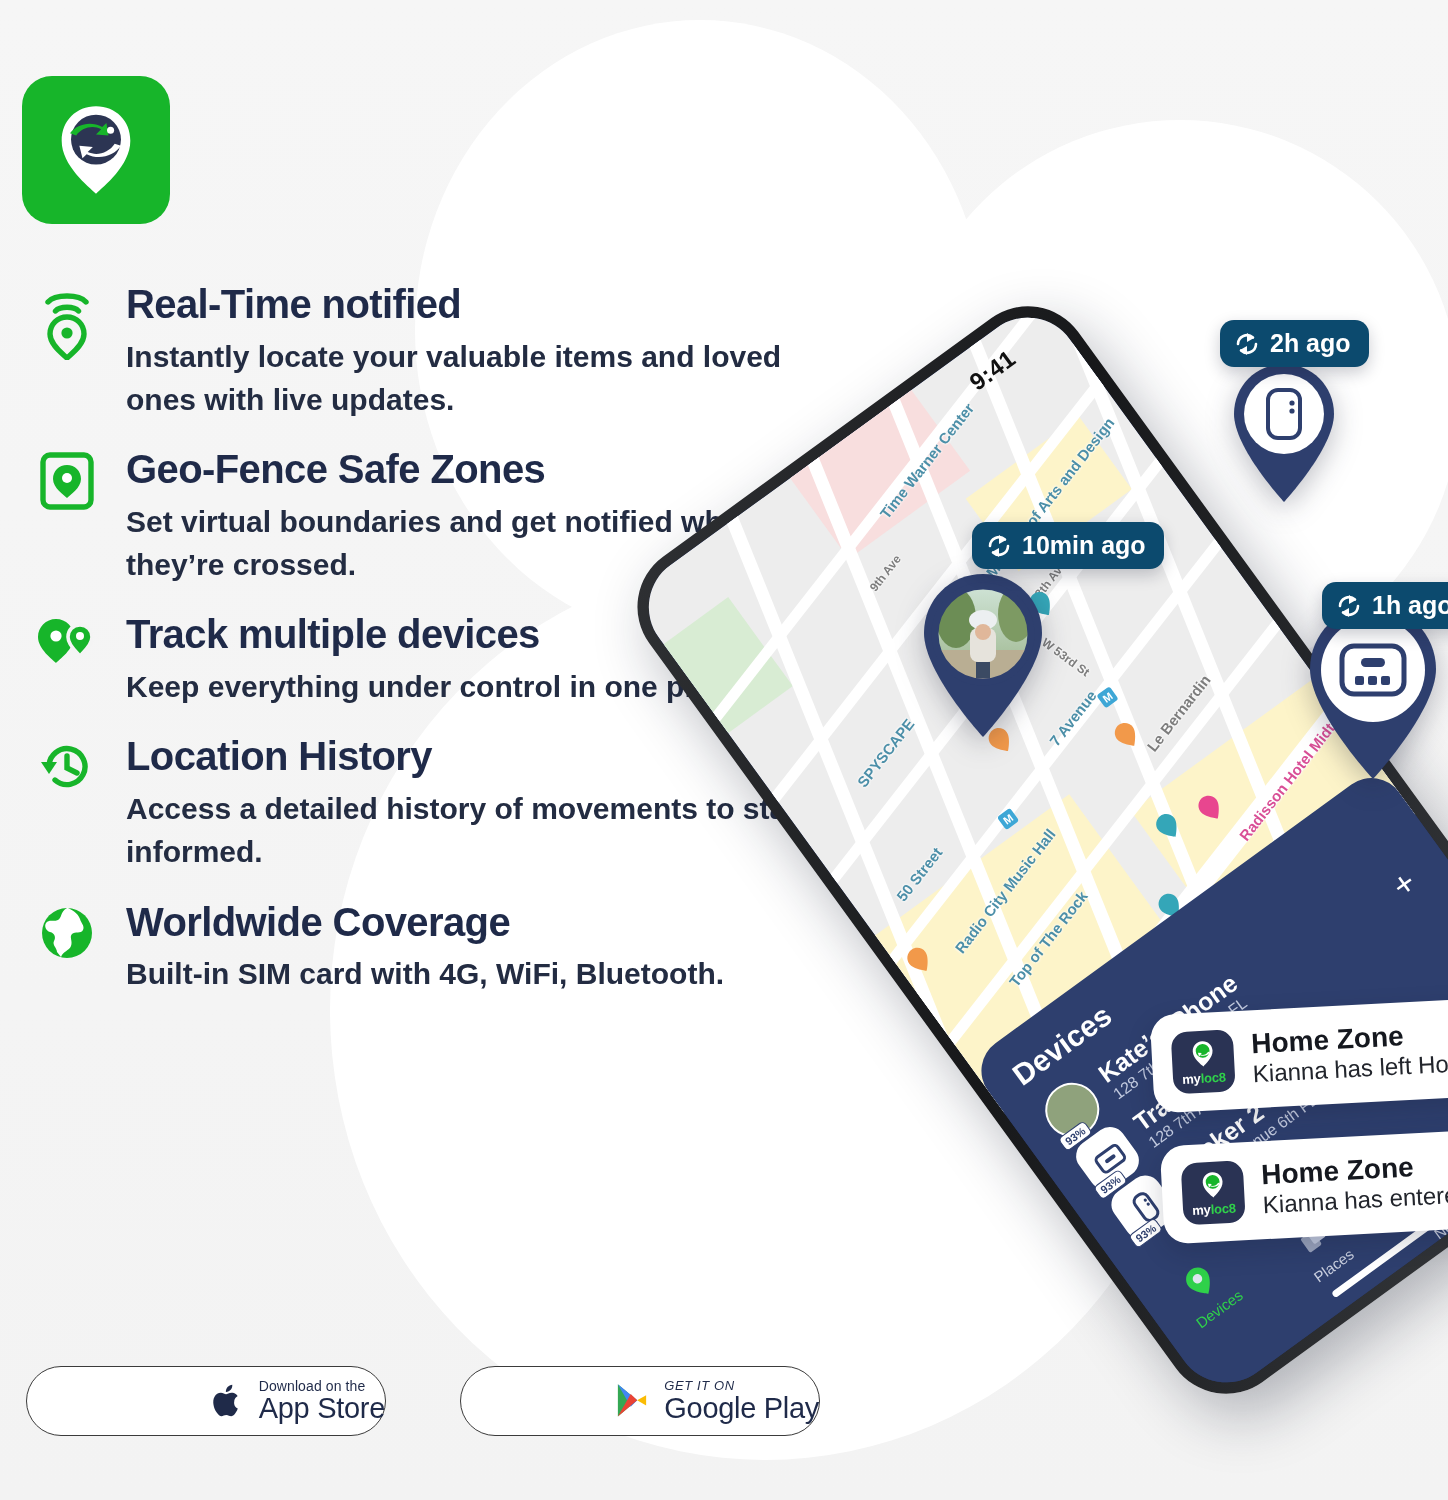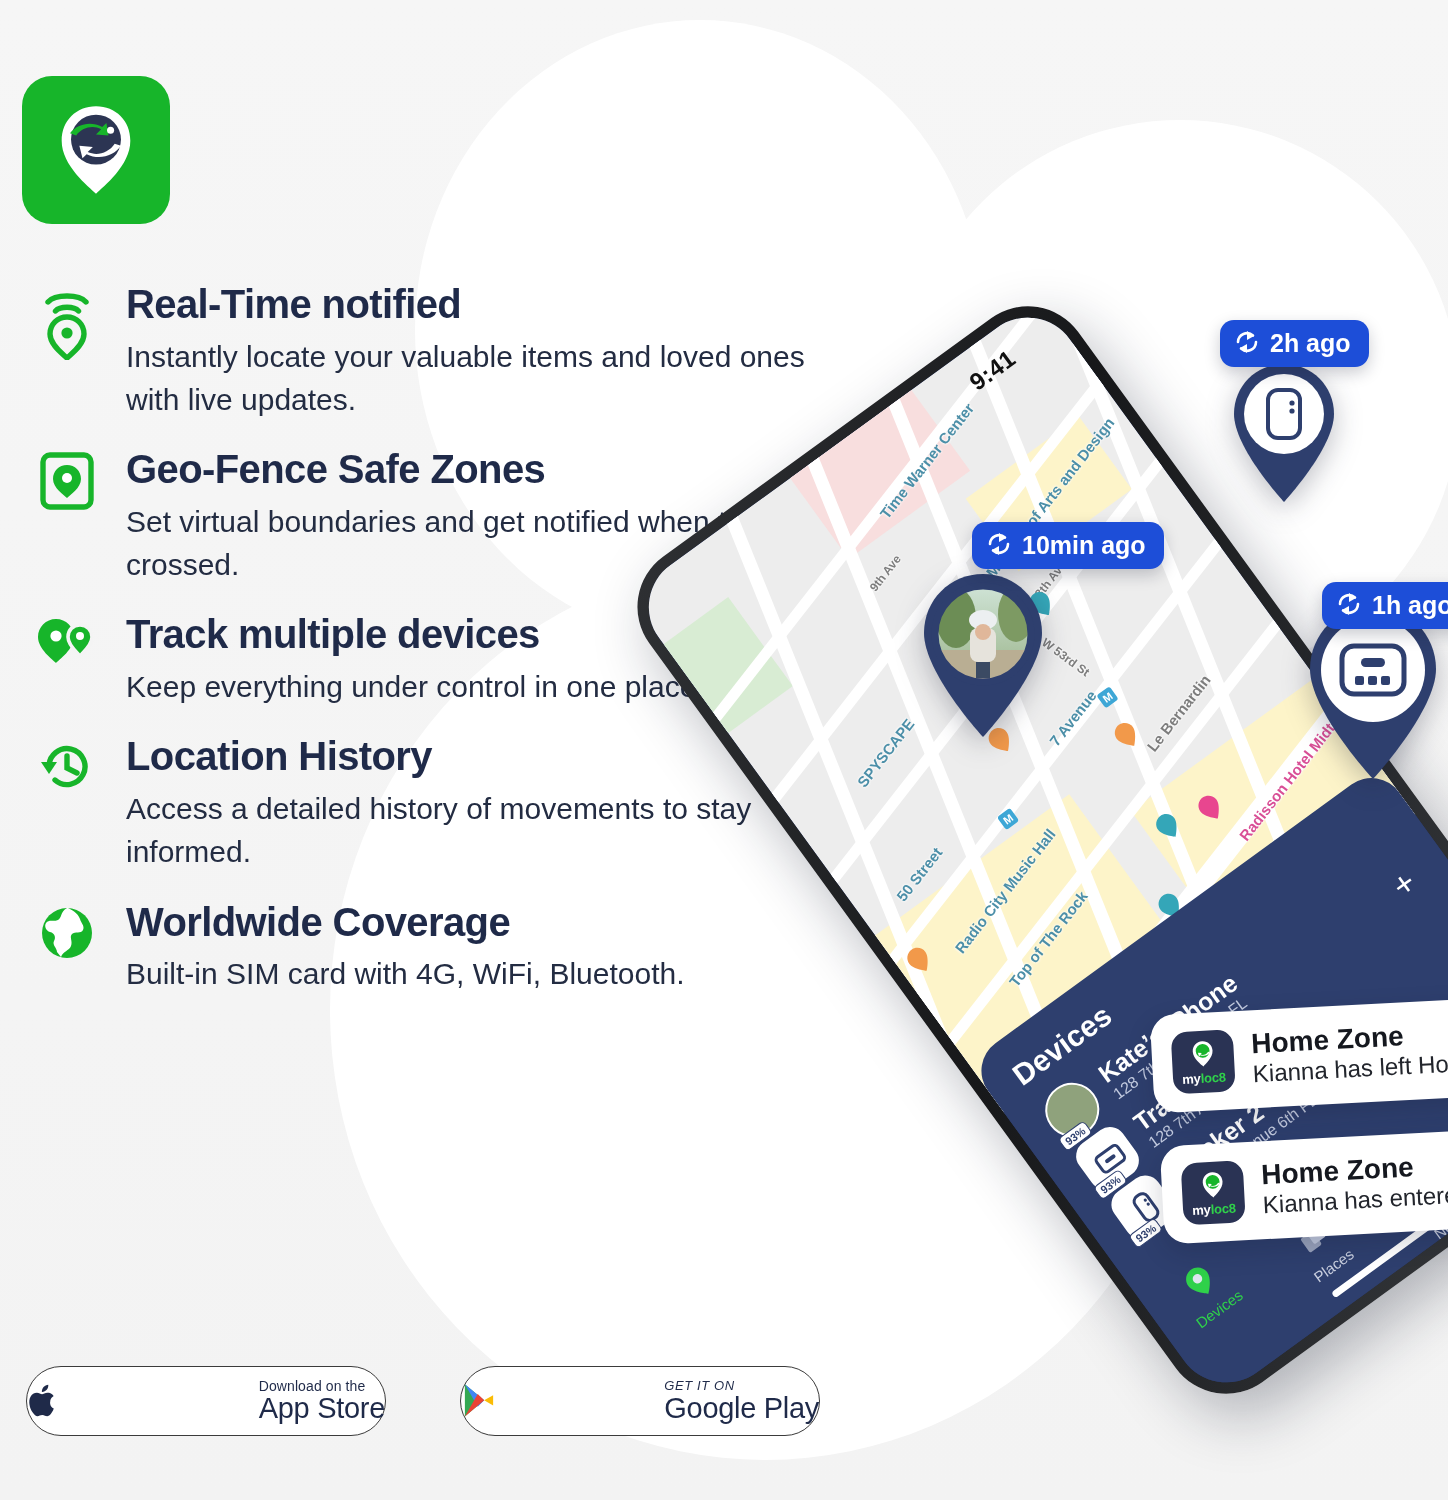--- a/index.html
+++ b/index.html
@@ -42,30 +42,30 @@
   
   .features { position: absolute; left: 34px; top: 282px; width: 820px; }
   .feature { display: flex; gap: 26px; margin-bottom: 26px; }
   .feature-icon { width: 66px; flex: none; display:flex; align-items:flex-start; justify-content:center; padding-top: 4px; }
   .feature-body { flex: 1; }
   .feature-title {
     font-size: 40px; font-weight: 700; color: #1f2a49;
     letter-spacing: -0.6px; line-height: 1.12; margin-bottom: 8px;
   }
   .feature-desc {
-    font-size: 30px; color: #232c42; line-height: 1.44; font-weight: 400;
+    font-size: 30px; color: #232c42; line-height: 1.44; font-weight: 700;
     max-width: 700px;
   }
 
   
   .stores { position: absolute; left: 26px; top: 1366px; display: flex; gap: 74px; }
   .store-badge {
     width: 360px; height: 70px; border-radius: 38px;
     border: 1.6px solid #3b3b3b; background: #ffffff;
-    display: flex; align-items: center; justify-content: space-between; gap: 14px;
+    display: flex; align-items: center; justify-content: flex-end; gap: 14px;
   }
   .store-text { line-height: 1.04; }
   .store-top { font-size: 14px; color: #1f2a49; letter-spacing: .1px; }
   .store-top.caps { font-size: 13px; letter-spacing: .6px; font-style: italic; }
   .store-main { font-size: 29px; font-weight: 500; color: #1f2a49; letter-spacing: -.3px; }
 
   
   .phone-wrap {
     position: absolute; left: 742px; top: 300px;
     width: 720px; height: 1100px;
@@ -141,23 +141,23 @@
   .tab-ico { width: 34px; height: 34px; margin: 0 auto 4px auto; }
   .tab-lbl { font-size: 15px; color: #c9cfdf; }
   .tab.active .tab-lbl { color: #2fd14a; }
   .home-indicator {
     position:absolute; left: 50%; transform: translateX(-50%);
     bottom: 14px; width: 190px; height: 7px; background:#fff; border-radius: 4px;
   }
 
   
   .time-badge {
-    position: absolute; background: #1d4ed8; color: #fff;
+    position: absolute; background: #0c4a6e; color: #fff;
     border-radius: 14px; padding: 9px 18px 9px 14px;
-    display: flex; align-items: flex-start; gap: 10px;
+    display: flex; align-items: center; gap: 10px;
     font-size: 25px; font-weight: 600; white-space: nowrap;
     box-shadow: 0 6px 16px rgba(20,25,45,.22); z-index: 20;
   }
   .pin-marker { position: absolute; z-index: 19; filter: drop-shadow(0 8px 14px rgba(20,25,45,.28)); }
 
   
   .notif {
     position: absolute; background: #fff; border-radius: 24px;
     box-shadow: 0 10px 26px rgba(20,25,45,.20);
     display: flex; align-items: center; gap: 18px;

